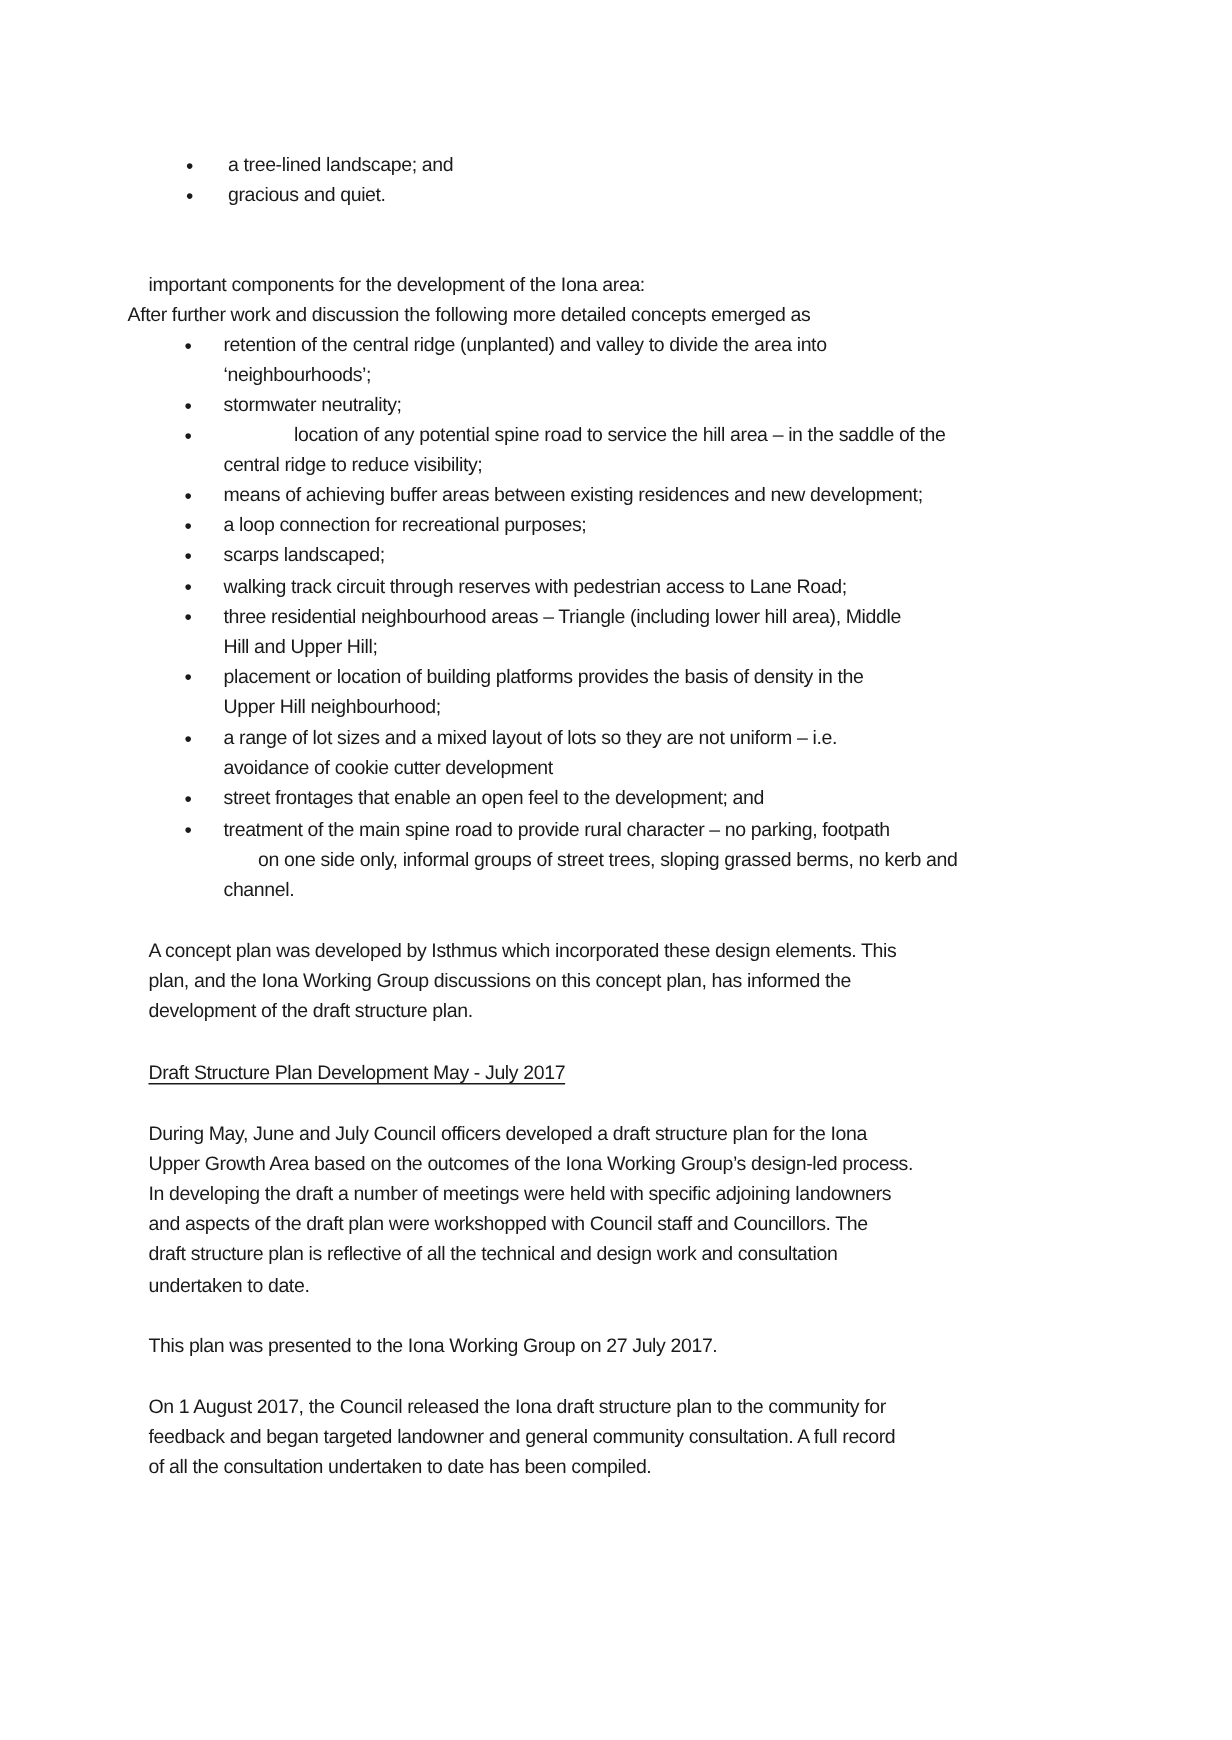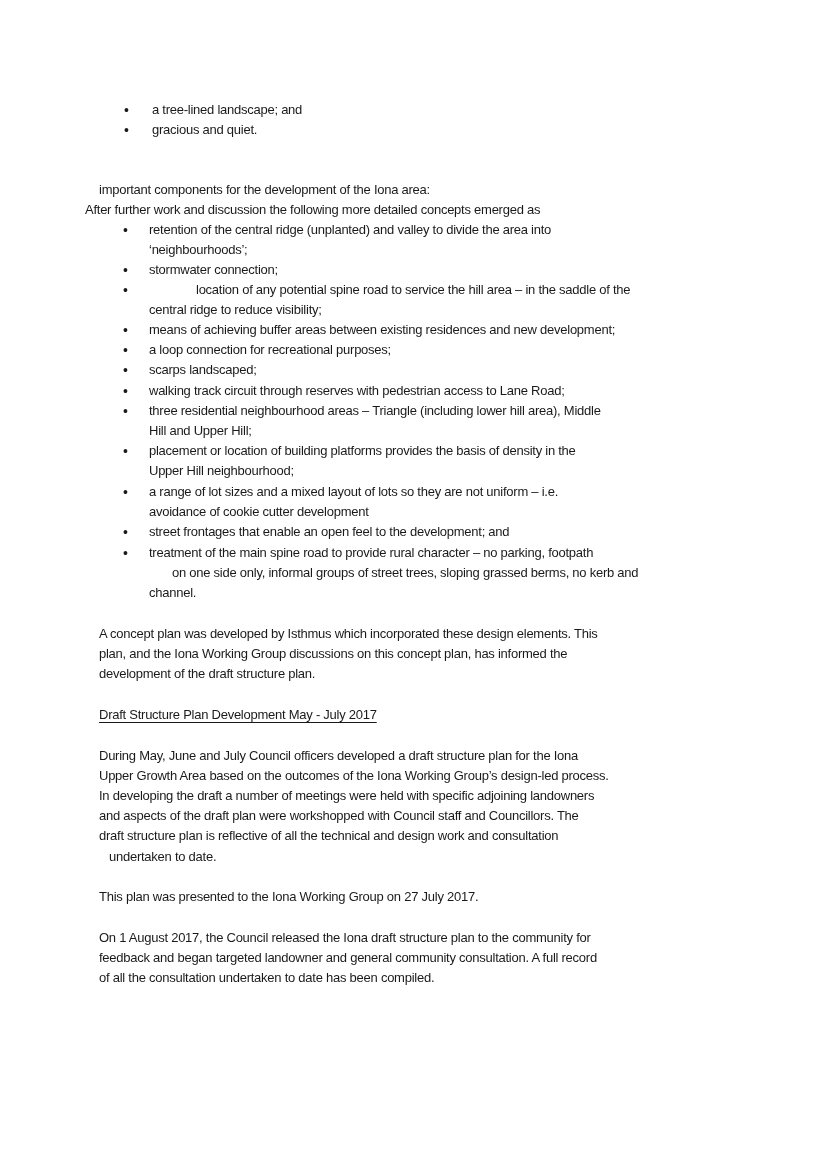--- a/index.html
+++ b/index.html
@@ -59,21 +59,21 @@
     <span class="line" style="left:99px; top:180px;">important components for the development of the Iona area:</span>
   </div>
 
   <div>
 
     <span class="bullet" style="left:123px; top:220px;">•</span>
     <span class="line" style="left:149px; top:220px;">retention of the central ridge (unplanted) and valley to divide the area into</span>
     <span class="line" style="left:149px; top:240px;">‘neighbourhoods’;</span>
 
     <span class="bullet" style="left:123px; top:260px;">•</span>
-    <span class="line" style="left:149px; top:260px;">stormwater connection;</span>
+    <span class="line" style="left:149px; top:260px;">stormwater neutrality;</span>
 
     <span class="bullet" style="left:123px; top:280px;">•</span>
     <span class="line" style="left:149px; top:280px;margin-left:47px;">location of any potential spine road to service the hill area – in the saddle of the</span>
     <span class="line" style="left:149px; top:300px;">central ridge to reduce visibility;</span>
 
     <span class="bullet" style="left:123px; top:320px;">•</span>
     <span class="line" style="left:149px; top:320px;">means of achieving buffer areas between existing residences and new development;</span>
 
     <span class="bullet" style="left:123px; top:340px;">•</span>
     <span class="line" style="left:149px; top:340px;">a loop connection for recreational purposes;</span>
@@ -112,21 +112,21 @@
   </div>
 
   <span class="line underline" style="left:99px; top:705px;">Draft Structure Plan Development May - July 2017</span>
 
   <div>
     <span class="line" style="left:99px; top:746px;">During May, June and July Council officers developed a draft structure plan for the Iona</span>
     <span class="line" style="left:99px; top:766px;">Upper Growth Area based on the outcomes of the Iona Working Group’s design-led process.</span>
     <span class="line" style="left:99px; top:786px;">In developing the draft a number of meetings were held with specific adjoining landowners</span>
     <span class="line" style="left:99px; top:806px;">and aspects of the draft plan were workshopped with Council staff and Councillors.  The</span>
     <span class="line" style="left:99px; top:826px;">draft structure plan is reflective of all the technical and design work and consultation</span>
-    <span class="line" style="left:109px; top:847px;text-align:right;">undertaken to date.</span>
+    <span class="line" style="left:99px; top:847px;text-align:right;">undertaken to date.</span>
   </div>
 
   <div>
     <span class="line" style="left:99px; top:887px;">This plan was presented to the Iona Working Group on 27 July 2017.</span>
   </div>
 
   <div>
     <span class="line" style="left:99px; top:928px;text-align:center;">On 1 August 2017, the Council released the Iona draft structure plan to the community for</span>
     <span class="line" style="left:99px; top:948px;">feedback and began targeted landowner and general community consultation.  A full record</span>
     <span class="line" style="left:99px; top:968px;">of all the consultation undertaken to date has been compiled.</span>

